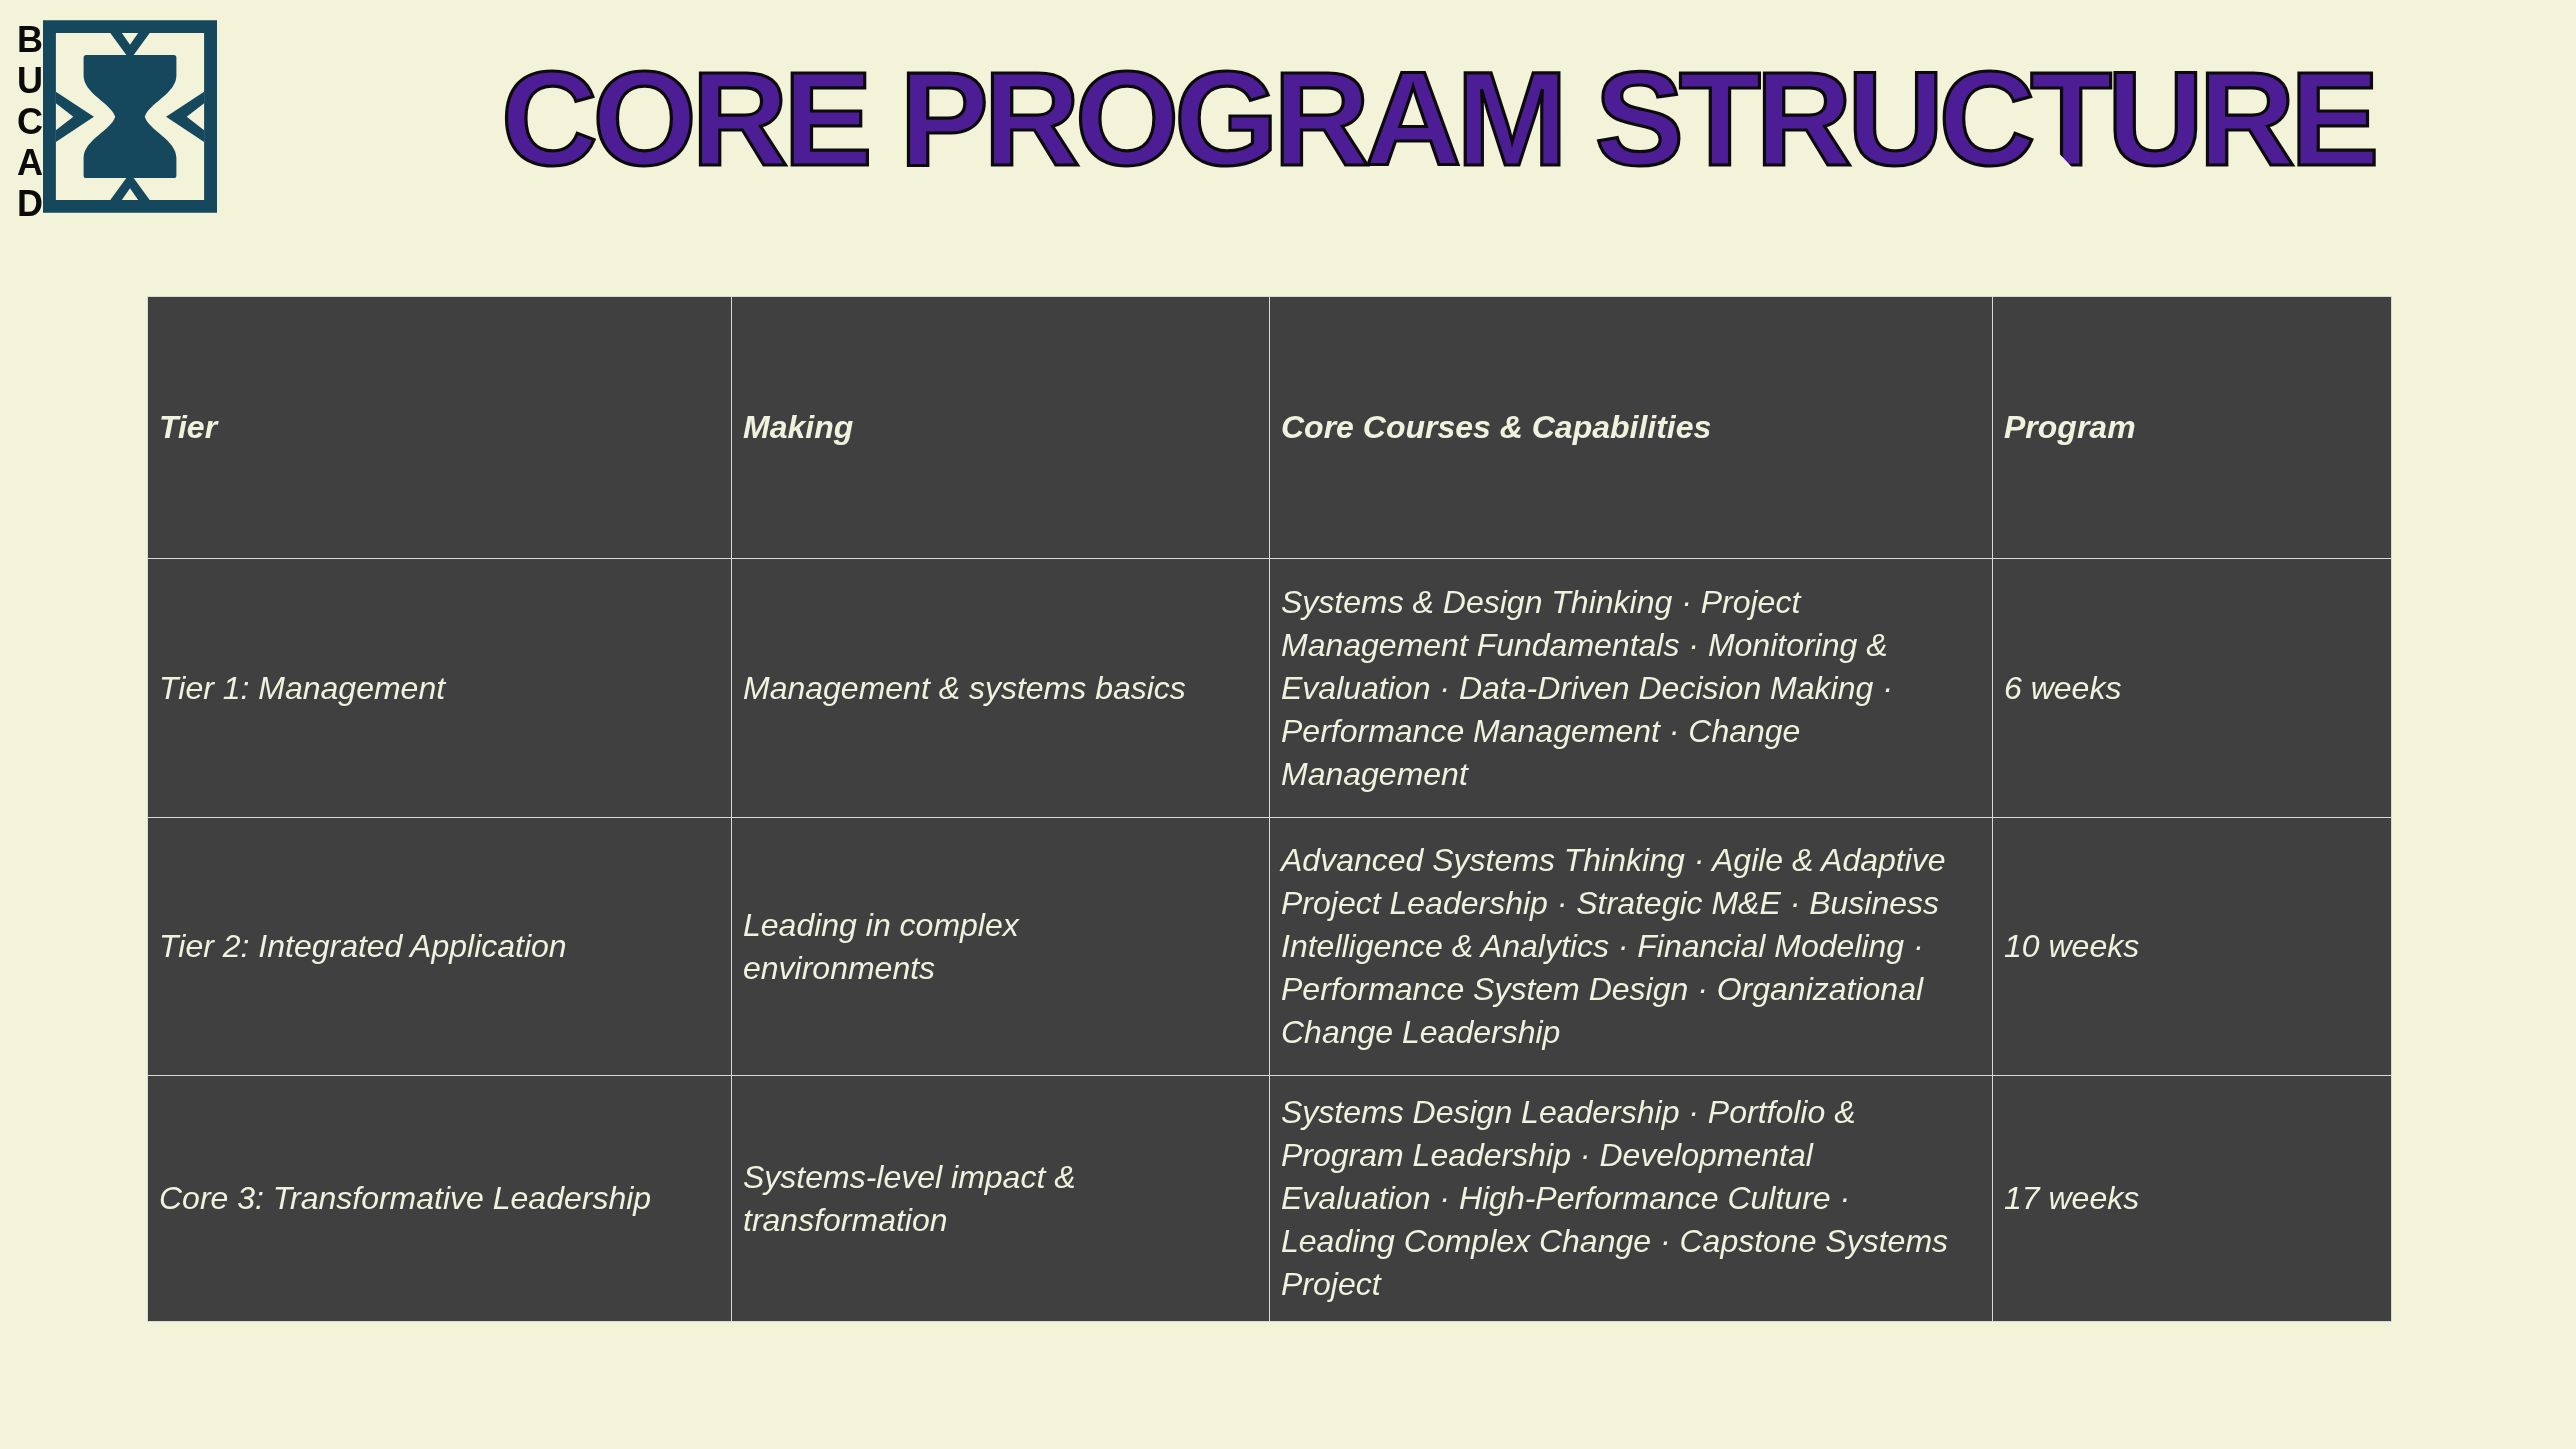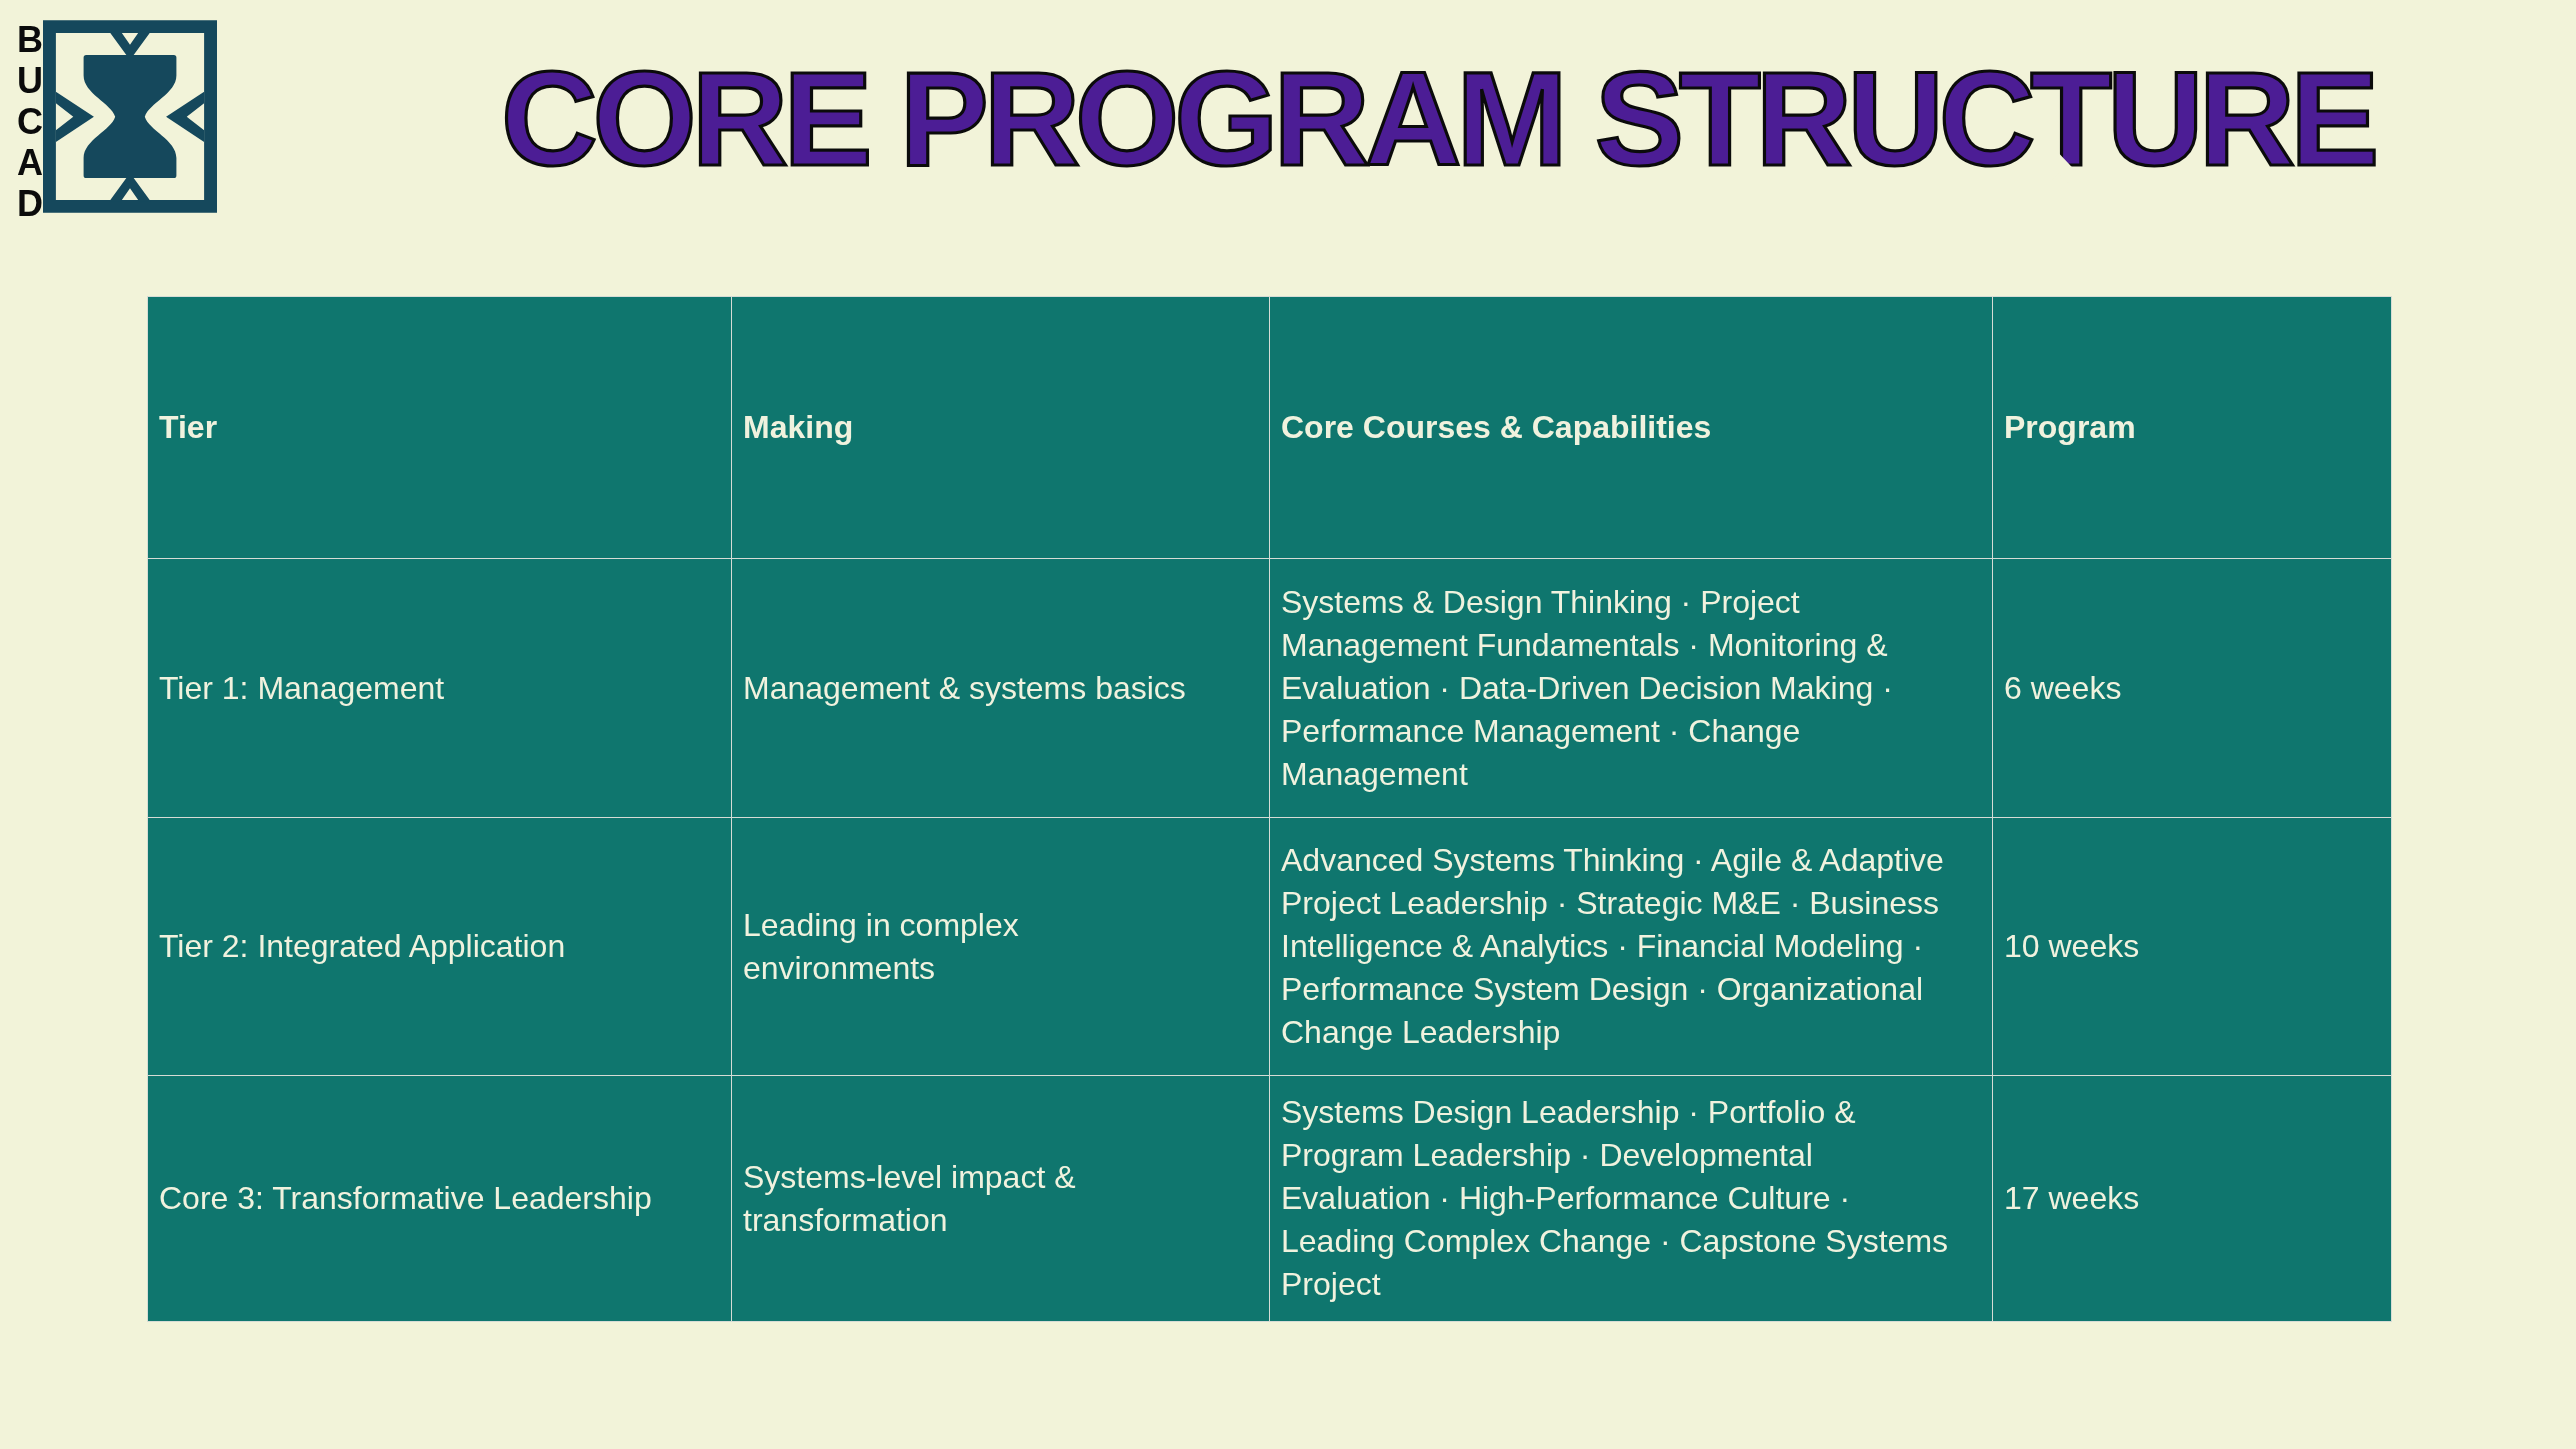--- a/index.html
+++ b/index.html
@@ -30,21 +30,22 @@
     -webkit-text-stroke:3.2px #0b0b0b;
   }
 
   
   .program-table-wrap{
     position:absolute;left:147px;top:296px;
   }
   table.program-table{
     border-collapse:collapse;table-layout:fixed;
     width:2245px;
-    background:#0f766e;
+    background:#404040;
+    font-style:italic;
   }
   table.program-table th,
   table.program-table td{
     border:1.9px solid #d6dcd5;
     vertical-align:middle;
     color:#f0f2de;
     font-size:32px;line-height:43px;
     padding:6.4px 14px 6.4px 11px;
     white-space:pre-line;
     overflow:hidden;

